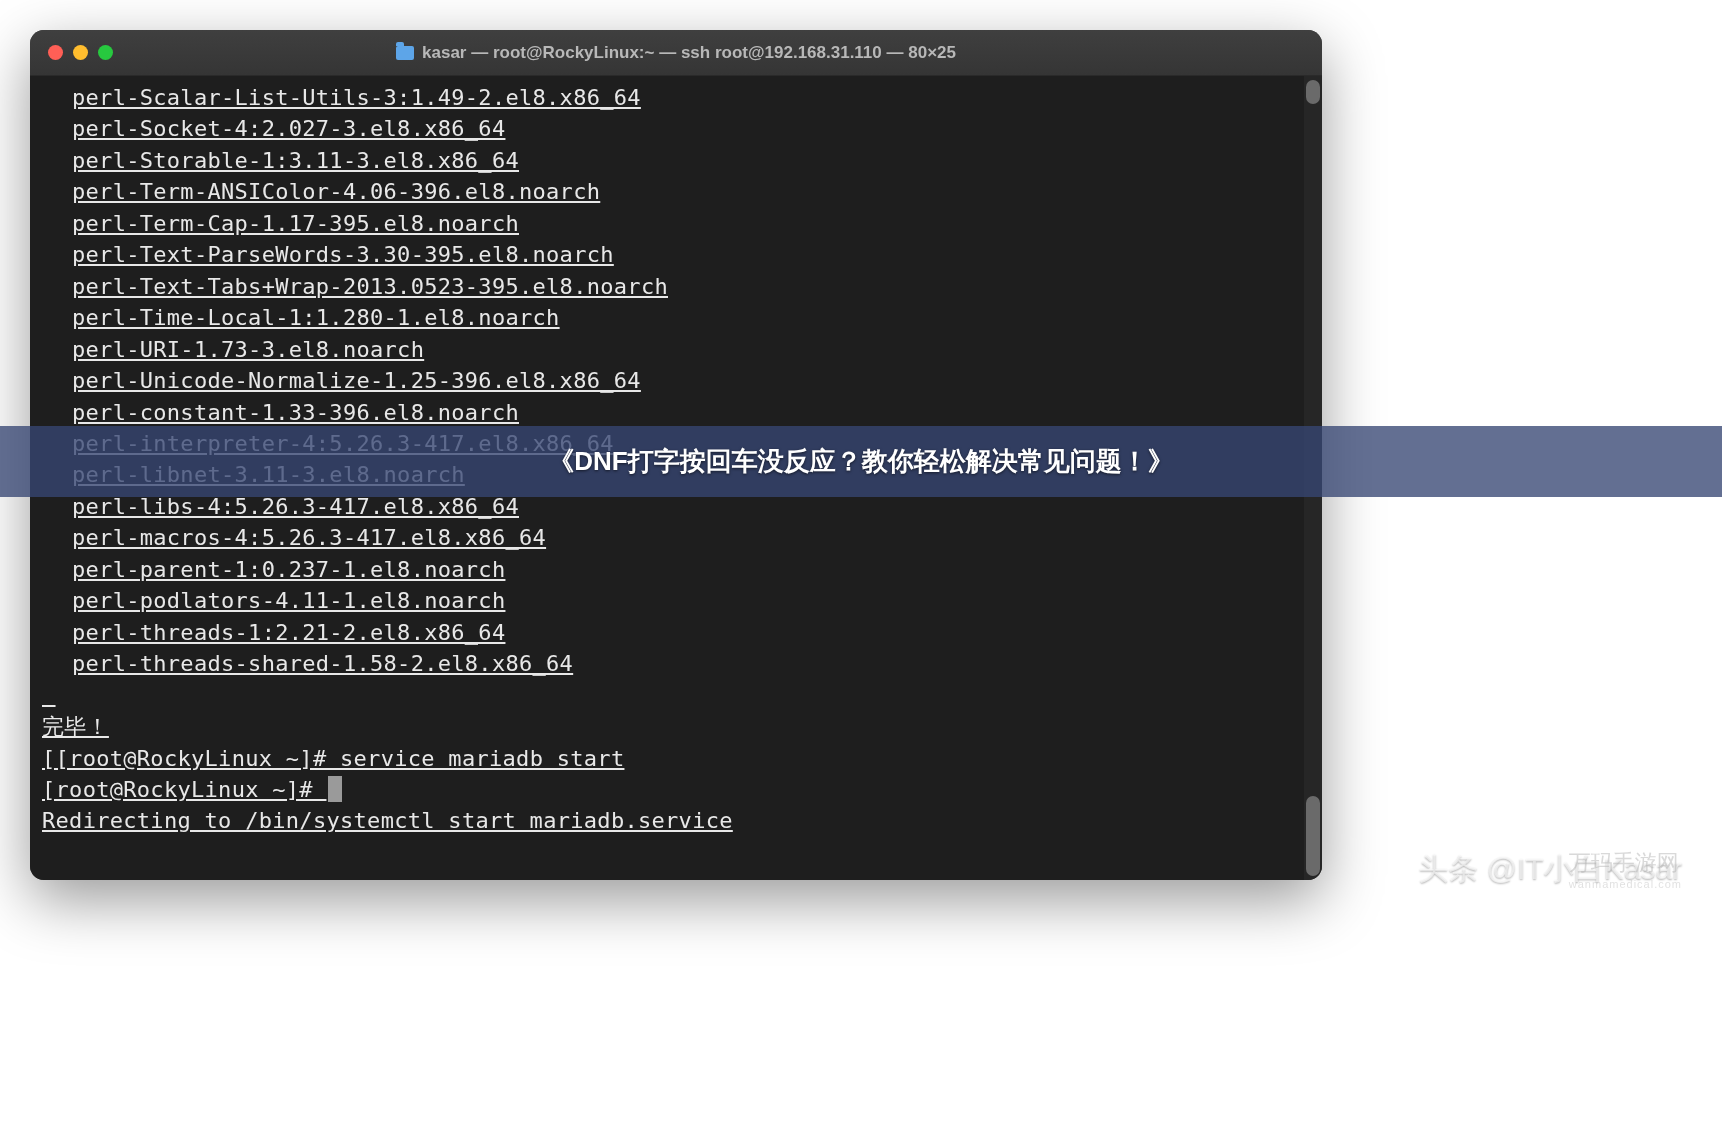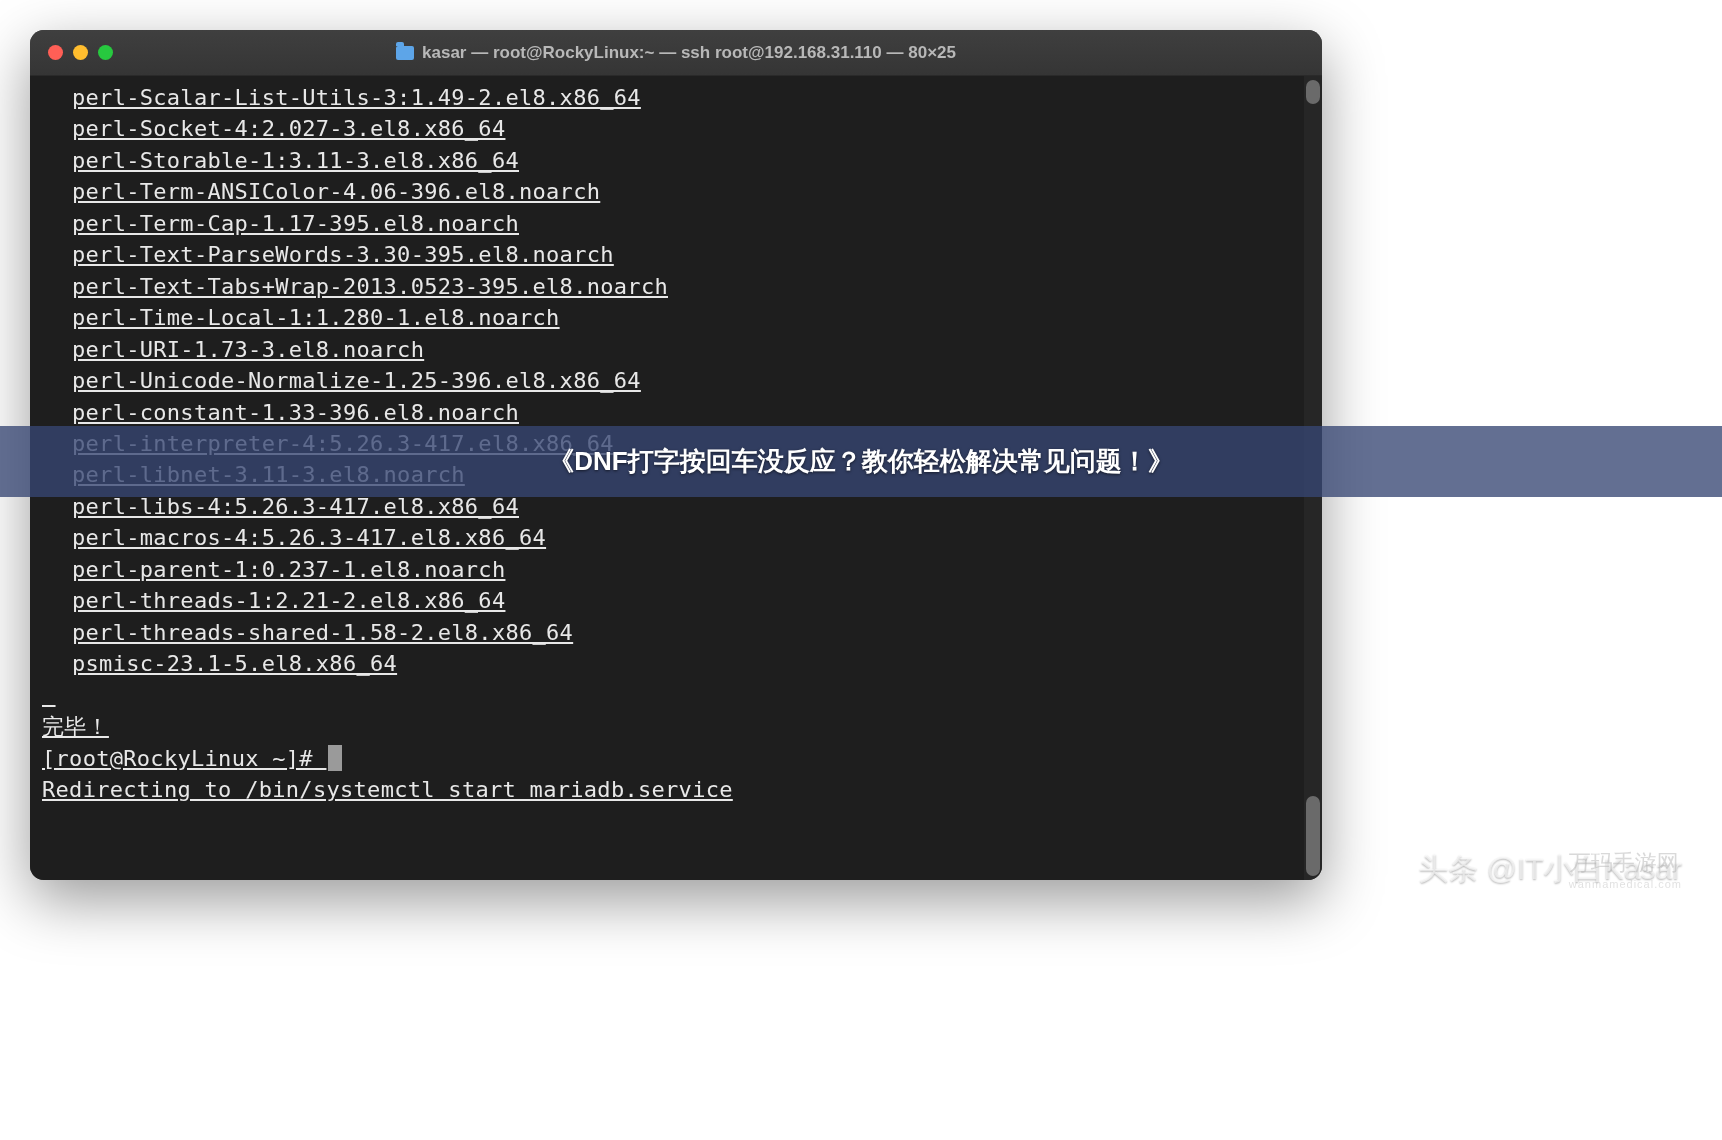--- a/index.html
+++ b/index.html
@@ -186,25 +186,26 @@
     <div class="pkg-line">perl-Text-Tabs+Wrap-2013.0523-395.el8.noarch</div>
     <div class="pkg-line">perl-Time-Local-1:1.280-1.el8.noarch</div>
     <div class="pkg-line">perl-URI-1.73-3.el8.noarch</div>
     <div class="pkg-line">perl-Unicode-Normalize-1.25-396.el8.x86_64</div>
     <div class="pkg-line">perl-constant-1.33-396.el8.noarch</div>
     <div class="pkg-line">perl-interpreter-4:5.26.3-417.el8.x86_64</div>
     <div class="pkg-line">perl-libnet-3.11-3.el8.noarch</div>
     <div class="pkg-line">perl-libs-4:5.26.3-417.el8.x86_64</div>
     <div class="pkg-line">perl-macros-4:5.26.3-417.el8.x86_64</div>
     <div class="pkg-line">perl-parent-1:0.237-1.el8.noarch</div>
+    <div class="pkg-line">perl-podlators-4.11-1.el8.noarch</div>
     <div class="pkg-line">perl-threads-1:2.21-2.el8.x86_64</div>
     <div class="pkg-line">perl-threads-shared-1.58-2.el8.x86_64</div>
-    <div class="pkg-line">psmisc-23.1-5.el8.x86_64</div>
     <div class="prompt-line">&nbsp;</div>
     <div class="prompt-line">完毕！</div>
+    <div class="prompt-line"><span>[[root@RockyLinux ~]# </span><span>service mariadb start</span></div>
     <div class="prompt-line"><span>[root@RockyLinux ~]# </span><span class="cursor-block"></span></div>
     <div class="prompt-line">Redirecting to /bin/systemctl start mariadb.service</div>
   </div>
 </div>
 
 <div class="overlay-band">
   <div class="overlay-text">《DNF打字按回车没反应？教你轻松解决常见问题！》</div>
 </div>
 
 <div class="watermark">头条 @IT小白Kasar</div>

